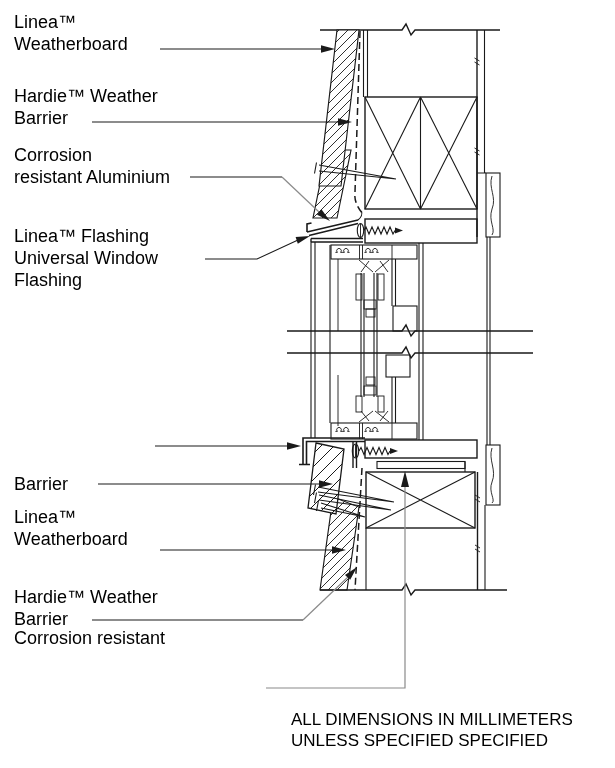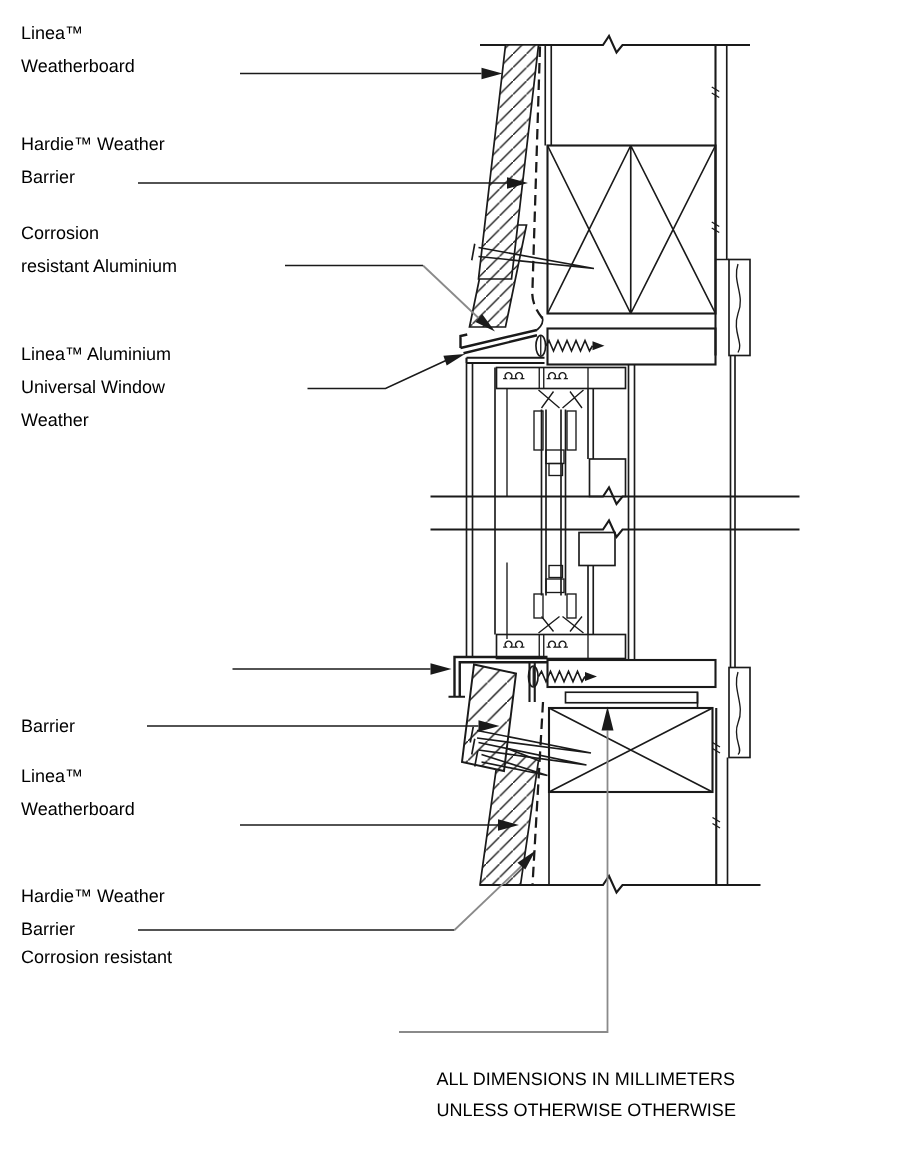--- a/index.html
+++ b/index.html
@@ -10,23 +10,23 @@
   .ln{stroke:#1a1a1a;fill:none;stroke-width:1.1;stroke-linecap:butt;}
   .w14{stroke-width:1.4}.w16{stroke-width:1.6}.thin{stroke-width:.9}
   .dash{stroke:#1a1a1a;fill:none;stroke-width:1.5;stroke-dasharray:7 4;}
   .ah{fill:#1a1a1a;stroke:none;}
   .wht{fill:#fff;stroke:none;}
   .ha{fill:url(#hA);stroke:#1a1a1a;stroke-width:1.15;}
   .hb{fill:url(#hB);stroke:#1a1a1a;stroke-width:1.3;}
   .gray{stroke:#8a8a8a;fill:none;stroke-width:1.2;}
   .ldr{stroke:#1a1a1a;fill:none;stroke-width:1.05;}
   
-  .lbl{position:absolute;left:14px;font-size:12px;line-height:22px;white-space:nowrap;}
+  .lbl{position:absolute;left:14px;font-size:18px;line-height:22px;white-space:nowrap;}
   .lbl span{display:block;}
-  .note{position:absolute;left:291px;top:709px;font-size:12px;line-height:21px;white-space:nowrap;}
+  .note{position:absolute;left:291px;top:709px;font-size:17px;line-height:21px;white-space:nowrap;}
   .note span{display:block;}
   .l1{top:11px}.l2{top:85px}.l3{top:144px}.l4{top:225px}.l5{top:433px}
   .l6{top:473px}.l7{top:506px}.l8{top:586px}.l9{top:627px}
 </style>
 </head>
 <body>
 
 <div class="stage">
 
 <svg width="615" height="768" viewBox="0 0 615 768">
@@ -243,37 +243,37 @@
 </div>
 <div class="lbl l2">
   <span>Hardie™ Weather</span>
   <span>Barrier</span>
 </div>
 <div class="lbl l3">
   <span>Corrosion</span>
   <span>resistant Aluminium</span>
 </div>
 <div class="lbl l4">
-  <span>Linea™ Aluminium</span>
+  <span>Linea™ Flashing</span>
   <span>Universal Window</span>
-  <span>Weather</span>
+  <span>Flashing</span>
 </div>
 <div class="lbl l6">
   <span>Barrier</span>
 </div>
 <div class="lbl l7">
   <span>Linea™</span>
   <span>Weatherboard</span>
 </div>
 <div class="lbl l8">
   <span>Hardie™ Weather</span>
   <span>Barrier</span>
 </div>
 <div class="lbl l9">
   <span>Corrosion resistant</span>
 </div>
 
 <div class="note">
   <span>ALL DIMENSIONS IN MILLIMETERS</span>
-  <span>UNLESS OTHERWISE OTHERWISE</span>
+  <span>UNLESS SPECIFIED SPECIFIED</span>
 </div>
 
 </div>
 
 </body></html>

